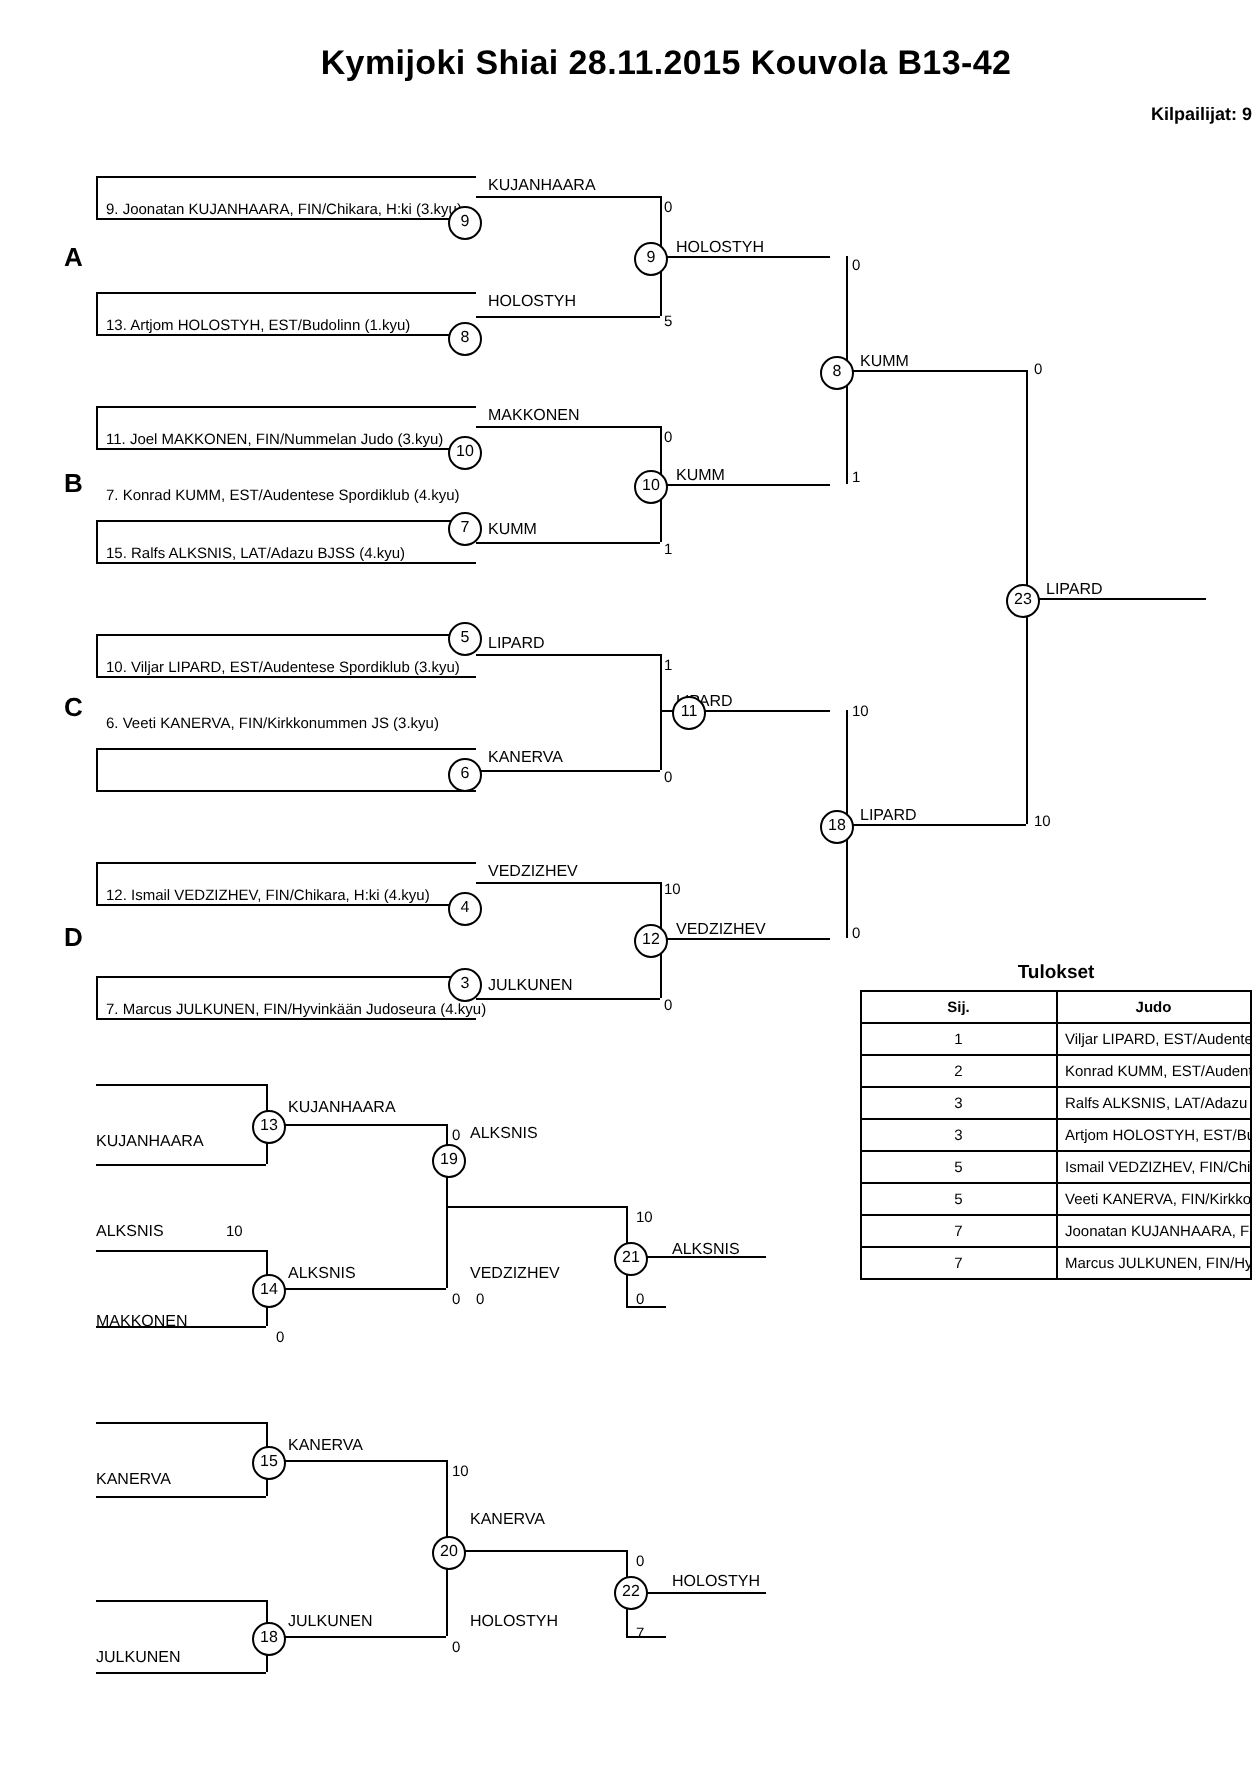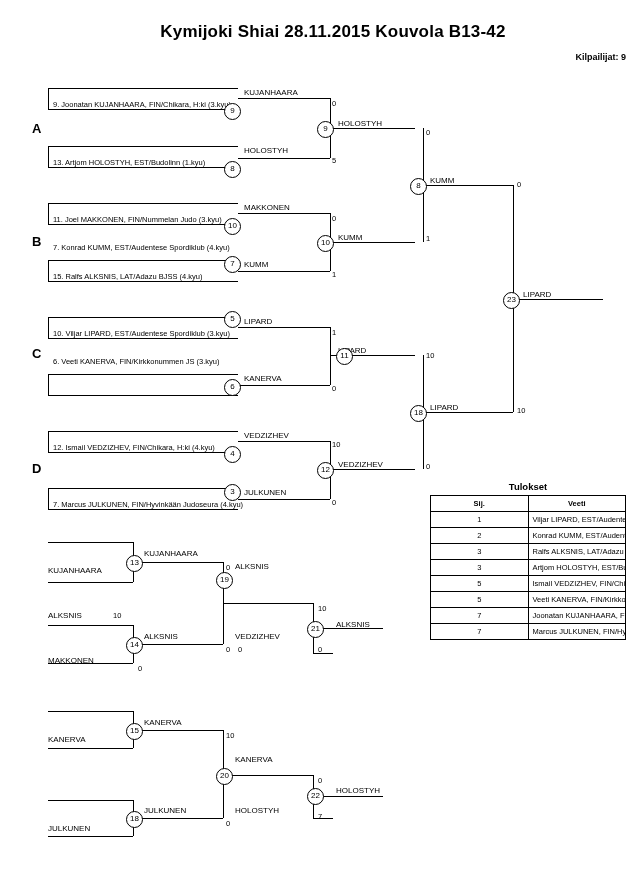--- a/index.html
+++ b/index.html
@@ -317,21 +317,21 @@
   <div class="node" style="left:108px; top:811px;">18</div>
   <div class="node" style="left:198px; top:768px;">20</div>
   <div class="node" style="left:289px; top:788px;">22</div>
 
   <div class="results">
     <div class="results-title">Tulokset</div>
     <table class="res">
       <thead>
         <tr>
           <th>Sij.</th>
-          <th>Veeti</th>
+          <th>Judo</th>
         </tr>
       </thead>
       <tbody>
         <tr>
           <td class="rank">1</td>
           <td class="nm">Viljar LIPARD, EST/Audentese Spordiklub</td>
         </tr>
         <tr>
           <td class="rank">2</td>
           <td class="nm">Konrad KUMM, EST/Audentese Spordiklub</td>

